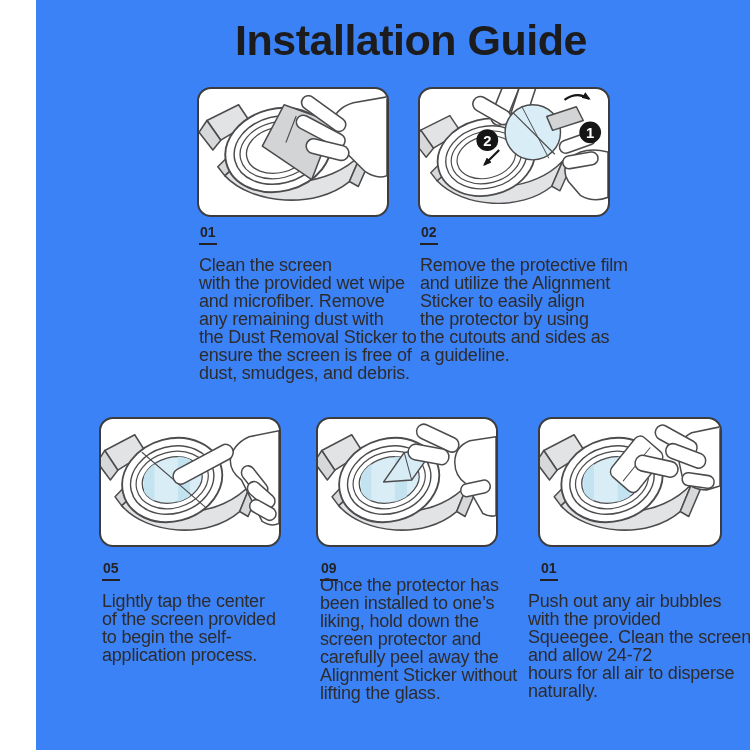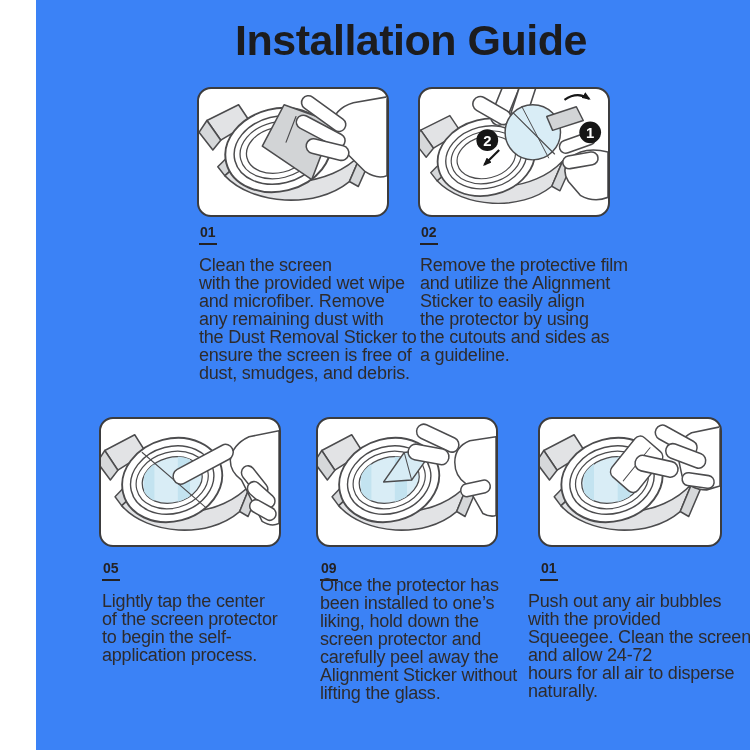--- a/index.html
+++ b/index.html
@@ -183,21 +183,21 @@
 the Dust Removal Sticker to
 ensure the screen is free of
 dust, smudges, and debris.</div>
   <div class="step-text" style="left:384px; top:256px; width:218px">Remove the protective film
 and utilize the Alignment
 Sticker to easily align
 the protector by using
 the cutouts and sides as
 a guideline.</div>
   <div class="step-text" style="left:66px;  top:592px; width:218px">Lightly tap the center
-of the screen protector
+of the screen provided
 to begin the self-
 application process.</div>
   <div class="step-text" style="left:284px; top:576px; width:218px">Once the protector has
 been installed to one’s
 liking, hold down the
 screen protector and
 carefully peel away the
 Alignment Sticker without
 lifting the glass.</div>
   <div class="step-text" style="left:492px; top:592px; width:226px">Push out any air bubbles

